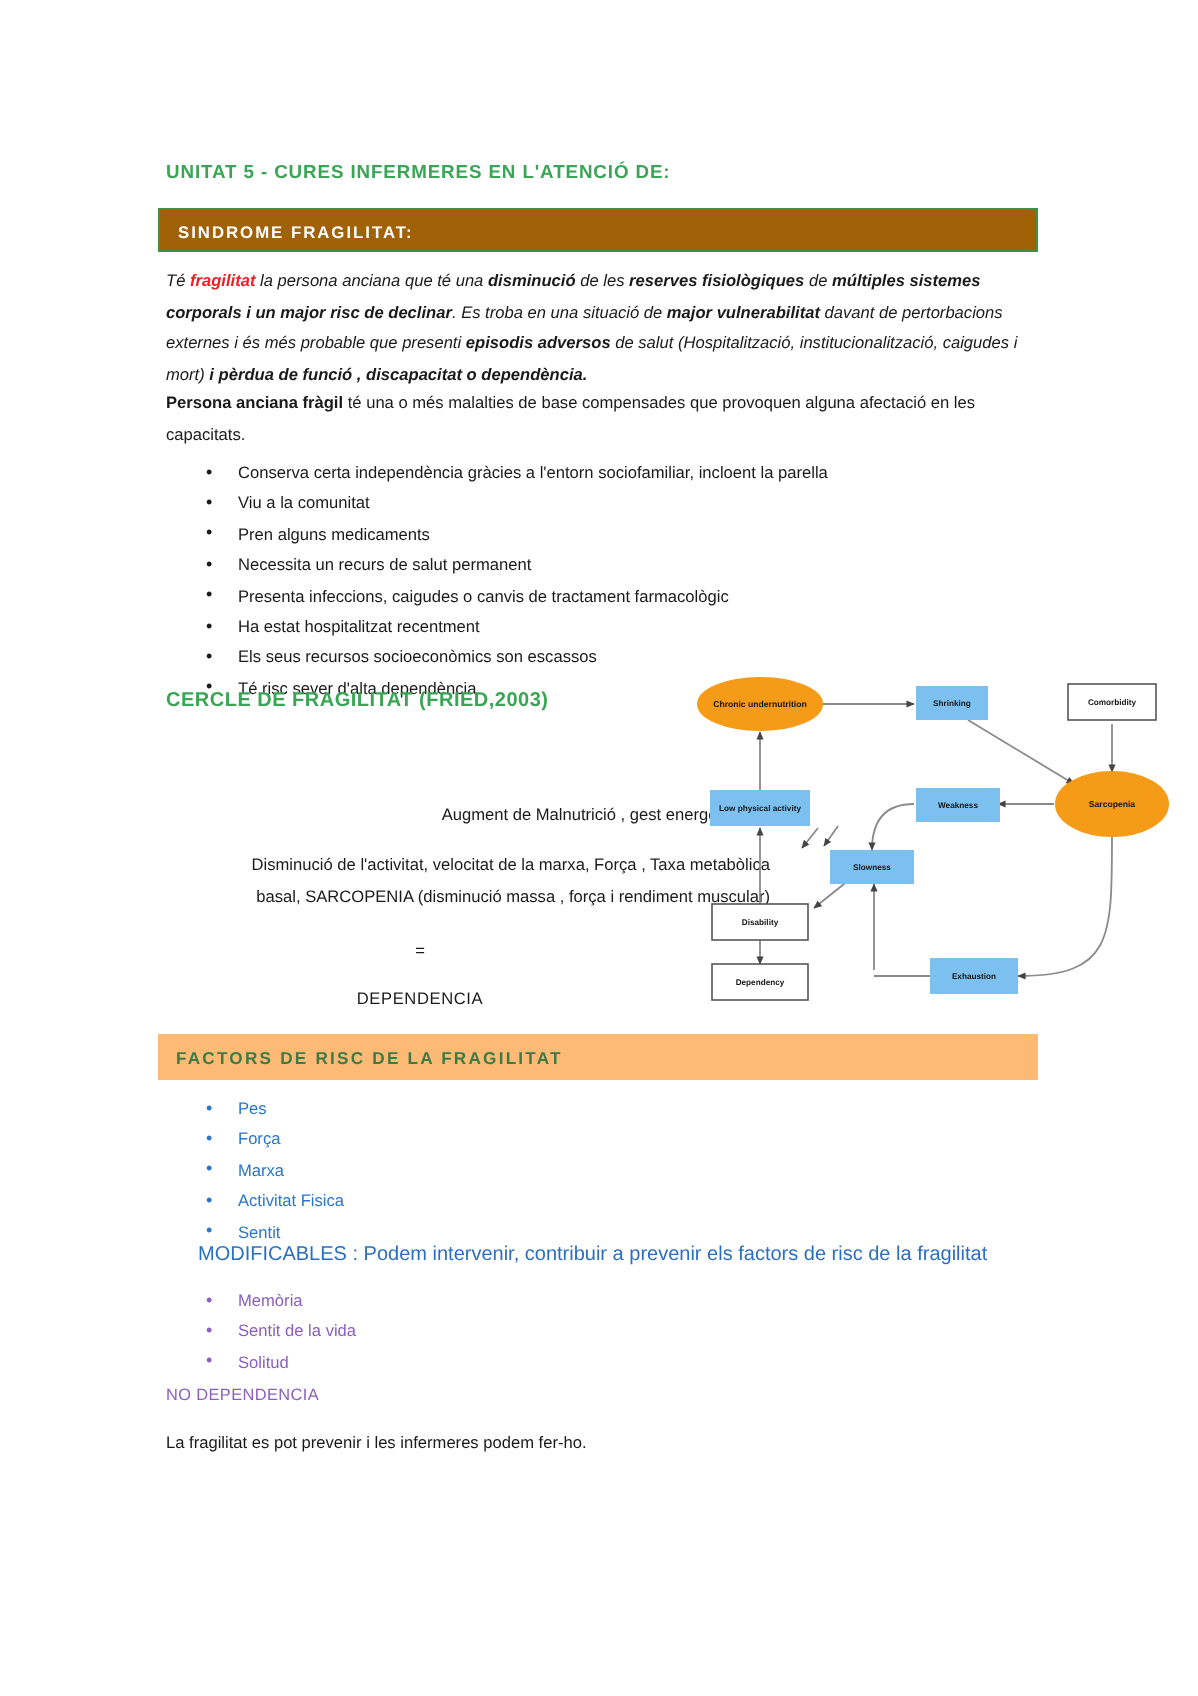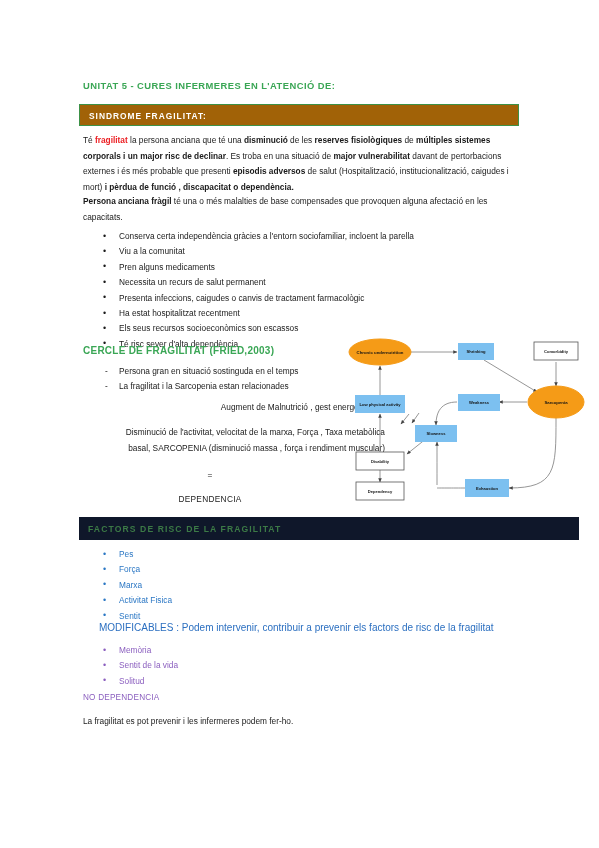--- a/index.html
+++ b/index.html
@@ -41,22 +41,22 @@
     left: 9px; top: 6px;
     font-size: 8.4px;
     letter-spacing: 1.0px;
     font-weight: bold;
     color: #ffffff;
     white-space: nowrap;
   }
   .band-lightgreen {
     position: absolute;
     left: 79px; top: 517px;
-    width: 500px; height: 23px;
-    background: #0f172a;
+    width: 440px; height: 23px;
+    background: #fdba74;
   }
   .band-lightgreen .band-label {
     position: absolute;
     left: 9px; top: 7px;
     font-size: 8.6px;
     letter-spacing: 1.1px;
     font-weight: bold;
     color: #3c7a46;
     white-space: nowrap;
   }
@@ -64,21 +64,21 @@
   .para {
     position: absolute;
     font-size: 8.3px;
     line-height: 15.6px;
     color: #1a1a1a;
     text-align: left;
   }
   .para b { font-weight: bold; }
   .red { color: #ec2024; font-weight: bold; }
 
-  .p1 { left: 83px; top: 133px; width: 436px; }
+  .p1 { left: 83px; top: 133px; width: 436px; font-style: italic; }
   .p2 { left: 83px; top: 194px; width: 436px; }
 
   .bullets {
     position: absolute;
     margin: 0;
     padding: 0;
     list-style: none;
   }
   .bullets li {
     position: relative;
@@ -235,24 +235,20 @@
     <li>Pren alguns medicaments</li>
     <li>Necessita un recurs de salut permanent</li>
     <li>Presenta infeccions, caigudes o canvis de tractament farmacològic</li>
     <li>Ha estat hospitalitzat recentment</li>
     <li>Els seus recursos socioeconòmics son escassos</li>
     <li>Té risc sever d'alta dependència</li>
   </ul>
 
   <div class="subhead-green">CERCLE DE FRAGILITAT (FRIED,2003)</div>
 
-  <ul class="dashlist">
-    <li>Persona gran en situació sostinguda en el temps</li>
-    <li>La fragilitat i la Sarcopenia estan relacionades</li>
-  </ul>
 
   <div class="indent-para ip1">Augment de Malnutrició , gest energètic total</div>
   <div class="indent-para ip2">Disminució de l'activitat, velocitat de la marxa, Força , Taxa metabòlica basal, SARCOPENIA (disminució massa , força i rendiment muscular)</div>
 
   <div class="center-eq">=</div>
   <div class="center-dep">DEPENDENCIA</div>
 
   <div class="diagram">
     <svg width="250" height="185" viewBox="0 0 250 185" xmlns="http://www.w3.org/2000/svg">
       <defs>

